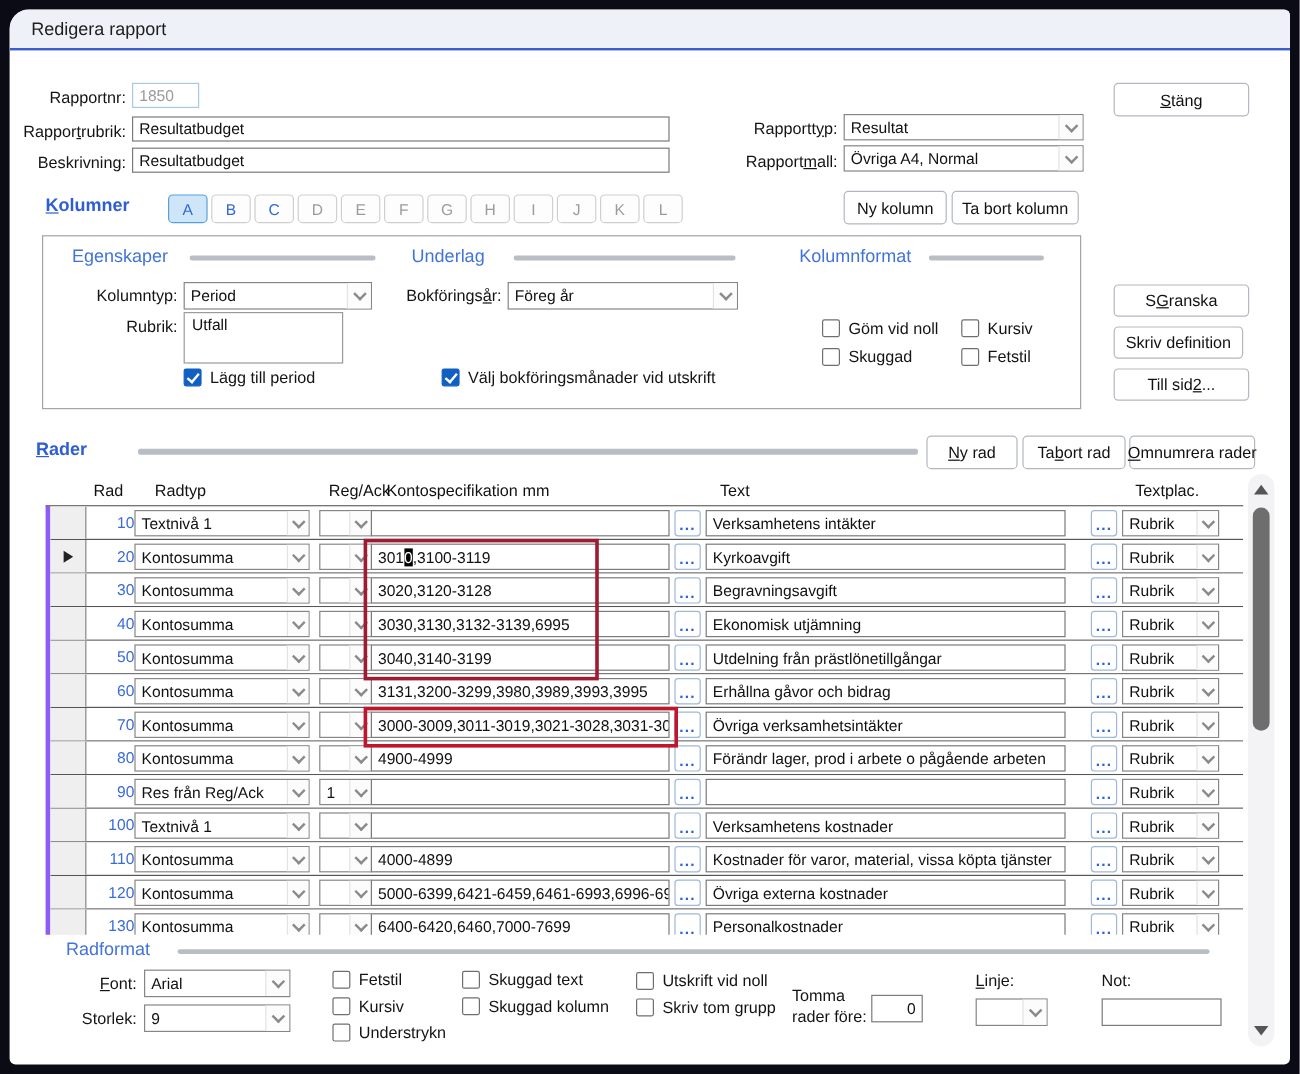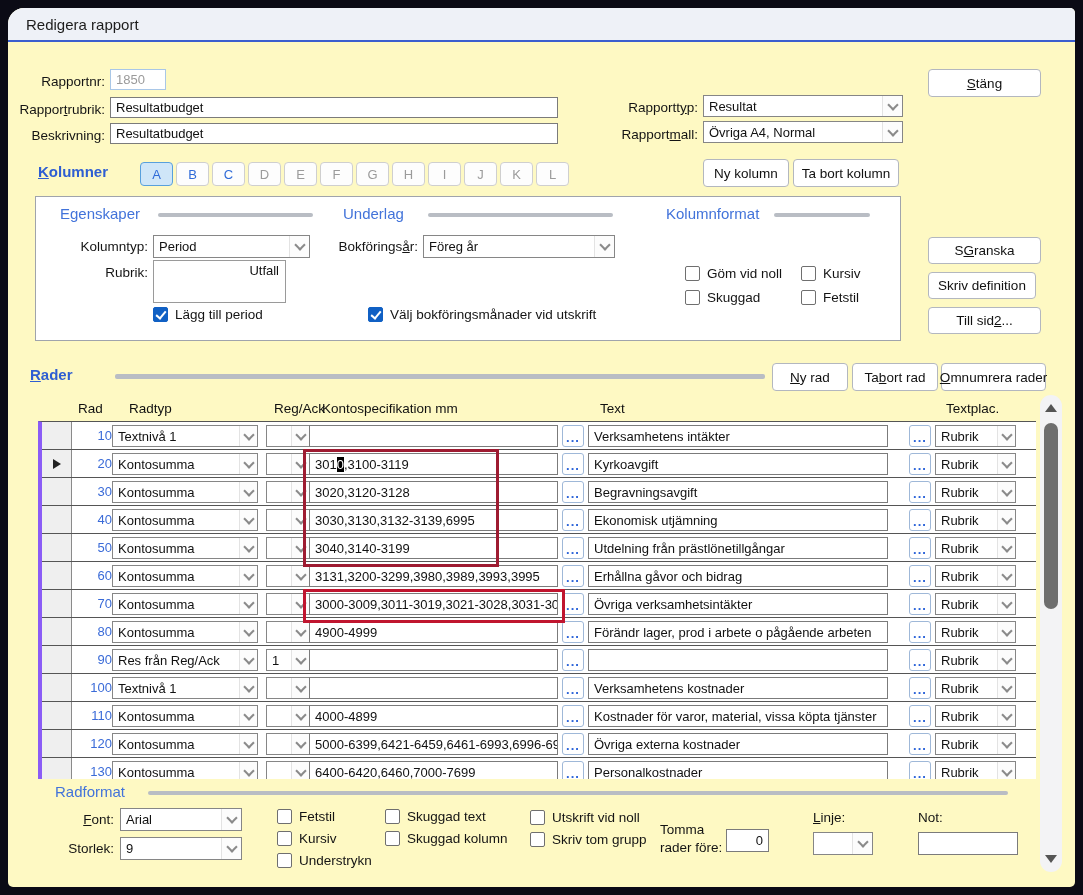--- a/index.html
+++ b/index.html
@@ -5,21 +5,21 @@
   html,body { margin:0; padding:0; }
   body {
     width:1083px; height:895px; position:relative;
     background:#0b0b15;
     font-family:"Liberation Sans", sans-serif;
     -webkit-font-smoothing:antialiased;
     overflow:hidden;
   }
   .window {
     position:absolute; left:8px; top:8px; width:1067px; height:879px;
-    background:#fef9c3; border-radius:16px 5px 5px 5px; overflow:hidden;
+    background:#ffffff; border-radius:16px 5px 5px 5px; overflow:hidden;
   }
   .titlebar {
     position:absolute; left:0; top:0; right:0; height:32px;
     background:#eef1f7; border-bottom:2px solid #3a5ecf;
     display:flex; align-items:center; padding-left:18px;
     font-size:15px; color:#1d1d1d;
   }
   .lbl { position:absolute; font-size:13.5px; color:#141414; white-space:nowrap; }
   .r { text-align:right; }
   .ti {
@@ -52,21 +52,21 @@
   }
   .tab.accent { color:#2f6bd8; }
   .tab.selected { background:#cfe6f8; border-color:#58a0dc; color:#2f6bd8; }
   .cbrow { display:flex; align-items:center; gap:7px; font-size:13.5px; color:#141414; white-space:nowrap; }
   .cb { width:15px; height:15px; border:1px solid #6f6f6f; border-radius:2px; background:#fff; flex:0 0 auto; position:relative; box-sizing:border-box; }
   .cb.checked { background:#1060c4; border-color:#1060c4; }
   .cb.checked::after {
     content:""; position:absolute; left:4px; top:1px; width:4px; height:8px;
     border:solid #fff; border-width:0 2px 2px 0; transform:rotate(40deg);
   }
-  .rubrikbox { position:absolute; border:1px solid #9a9a9a; background:#fff; font-size:13px; padding:2px 6px; text-align:right; box-sizing:border-box; color:#111; }
+  .rubrikbox { position:absolute; border:1px solid #9a9a9a; background:#fff; font-size:13px; padding:2px 6px; text-align:left; box-sizing:border-box; color:#111; }
   .abs { position:absolute; }
   
   .ghead { position:absolute; top:393px; font-size:13.5px; color:#111; white-space:nowrap;margin-left:16px; }
   .rows-wrap {
     position:absolute; left:30px; top:413px; width:998px; height:358px;
     overflow:hidden; border-top:1px solid #555; border-left:4px solid #8b5cf6; box-sizing:border-box; background:#fff;
   }
   .grid-row { position:relative; height:28px; border-bottom:1px solid #555; background:#fff; box-sizing:border-box; }
   .sel-cell { position:absolute; left:0; top:0; width:30px; height:100%; background:#efefef; border-right:1px solid #8a8a8a; display:flex; align-items:center; justify-content:center; box-sizing:border-box; }
   .sel-arrow { width:0; height:0; border-left:8px solid #222; border-top:5px solid transparent; border-bottom:5px solid transparent; visibility:hidden; }

